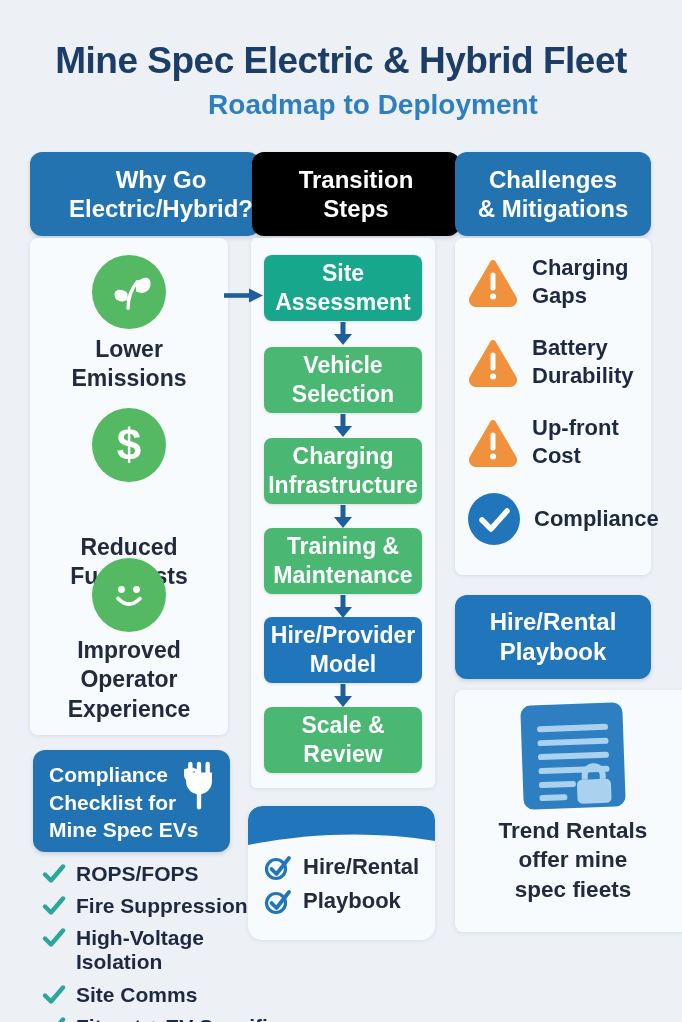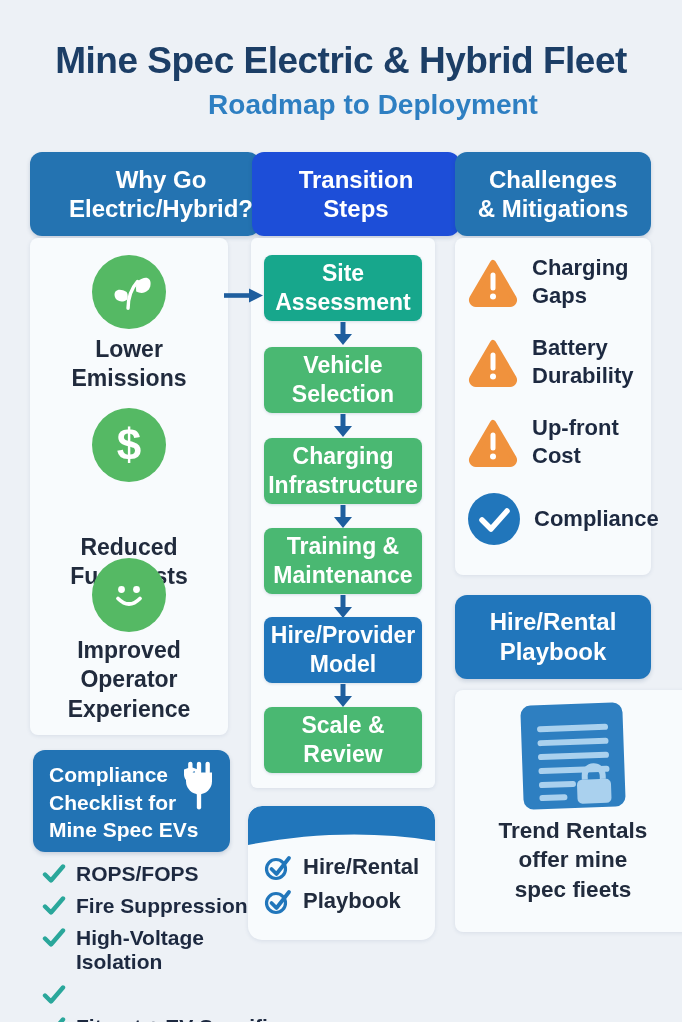--- a/index.html
+++ b/index.html
@@ -17,21 +17,21 @@
     position:absolute;top:89px;left:0;width:100%;text-align:center;
     font-size:28px;font-weight:700;color:#2e7fc2;margin-left:32px;
   }
   .colhead{
     position:absolute;top:152px;height:84px;border-radius:12px;
     display:flex;align-items:center;justify-content:center;text-align:center;
     color:#fff;font-size:24px;font-weight:700;line-height:1.22;
     box-shadow:0 2px 4px rgba(20,55,100,.18);
   }
   .colhead.left{left:30px;width:198px;background:#2473b1;padding-left:32px;}
-  .colhead.mid{left:252px;width:208px;background:#1d4ed8;}
+  .colhead.mid{left:252px;width:208px;background:#000000;}
   .colhead.right{left:455px;width:196px;background:#2473b1;}
   .card{
     position:absolute;background:#f8fbfd;border-radius:8px;
     box-shadow:0 1px 4px rgba(25,60,105,.10);
   }
   .card.why{left:30px;top:238px;width:198px;height:497px;}
   .card.flow{left:251px;top:238px;width:184px;height:550px;border-radius:6px;}
   .card.flowfoot{left:248px;top:806px;width:187px;height:134px;border-radius:14px;overflow:hidden;}
   .card.chal{left:455px;top:238px;width:196px;height:337px;}
   .card.trend{left:455px;top:690px;width:196px;height:242px;padding-left:40px;}
@@ -192,20 +192,21 @@
       <svg width="24" height="24" viewBox="0 0 24 24">
           <path d="M3 12.5 L9 18.5 L21 4.5" stroke="#2aa79b" stroke-width="4.4" fill="none" stroke-linecap="round" stroke-linejoin="round"></path>
         </svg>
       <span class="check-label preline">High-Voltage
 Isolation</span>
     </div>
     <div class="check-item">
       <svg width="24" height="24" viewBox="0 0 24 24">
           <path d="M3 12.5 L9 18.5 L21 4.5" stroke="#2aa79b" stroke-width="4.4" fill="none" stroke-linecap="round" stroke-linejoin="round"></path>
         </svg>
+      <span class="check-label">Site Comms</span>
     </div>
     <div class="check-item">
       <svg width="24" height="24" viewBox="0 0 24 24">
           <path d="M3 12.5 L9 18.5 L21 4.5" stroke="#2aa79b" stroke-width="4.4" fill="none" stroke-linecap="round" stroke-linejoin="round"></path>
         </svg>
       <span class="check-label">Fit-out + EV Specific</span>
     </div>
   </div>
 
   <div class="card flow">

